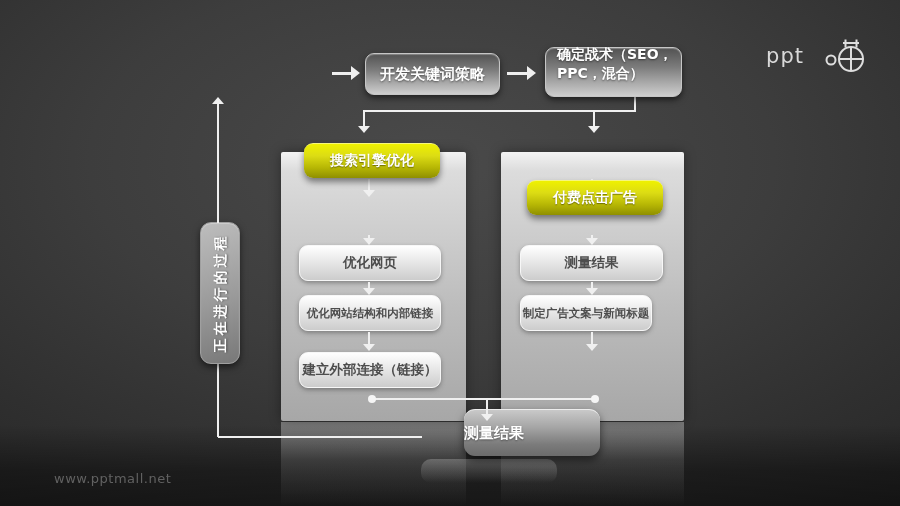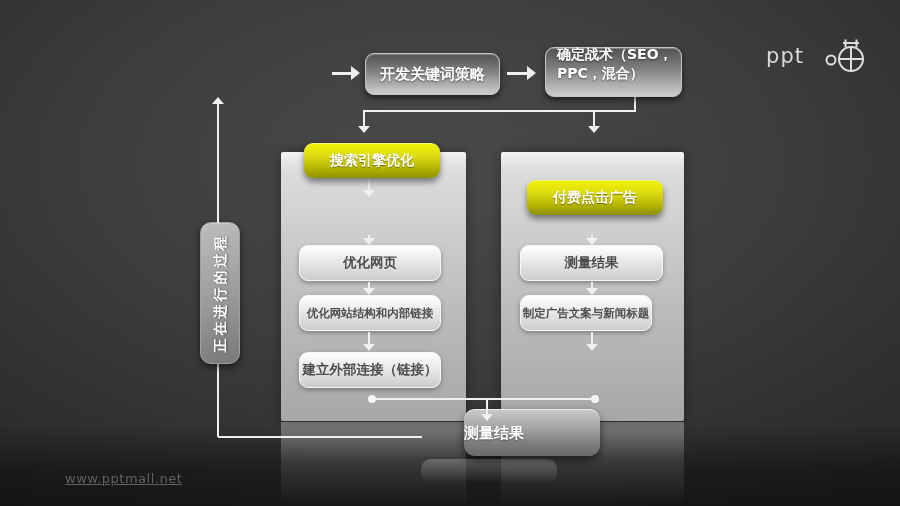--- a/index.html
+++ b/index.html
@@ -89,22 +89,22 @@
     position:absolute; left:50%; top:50%; width:150px; height:24px; line-height:24px;
     transform:translate(-50%,-50%) rotate(-90deg);
     text-align:center; color:#ffffff; font-weight:bold; font-size:14px; letter-spacing:3px;
     text-shadow:0 1px 2px rgba(0,0,0,.45); white-space:nowrap;
   }
   .wrap-box { flex-direction:column; align-items:flex-start; justify-content:center;
     padding:0 0 17px 11px; font-size:14px; line-height:1.3; }
   
   .logo { position:absolute; right:32px; top:38px; z-index:9; display:flex; align-items:center; gap:20px; }
   .logo .ptext { color:#d9d9d9; font-size:21px; letter-spacing:1px; line-height:1; }
-  .watermark { position:absolute; left:65px; top:471px; z-index:9;
-    color:#616161; font-size:13px; letter-spacing:.5px;text-decoration:underline; }
+  .watermark { position:absolute; left:54px; top:471px; z-index:9;
+    color:#616161; font-size:13px; letter-spacing:.5px; }
 </style>
 </head>
 <body>
 
 <div class="stage">
 
   <div class="panel-reflect" style="left:281px; top:422px; width:185px; height:84px;"></div>
   <div class="panel-reflect" style="left:501px; top:422px; width:183px; height:84px;"></div>
   <div class="result-reflect" style="left:421px; top:459px; width:136px; height:24px;"></div>
 

